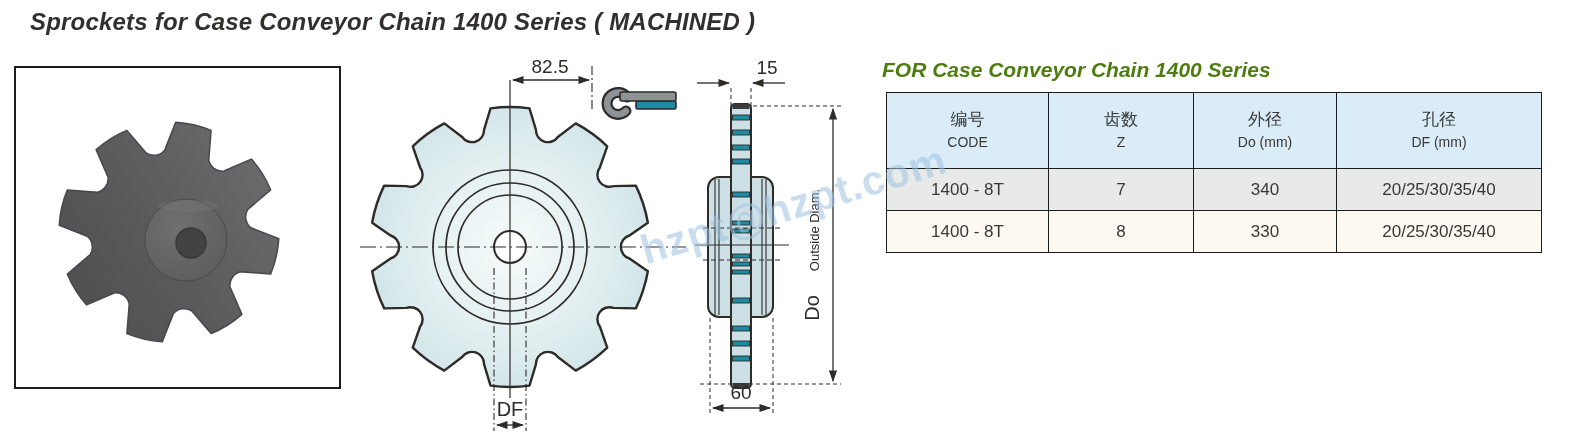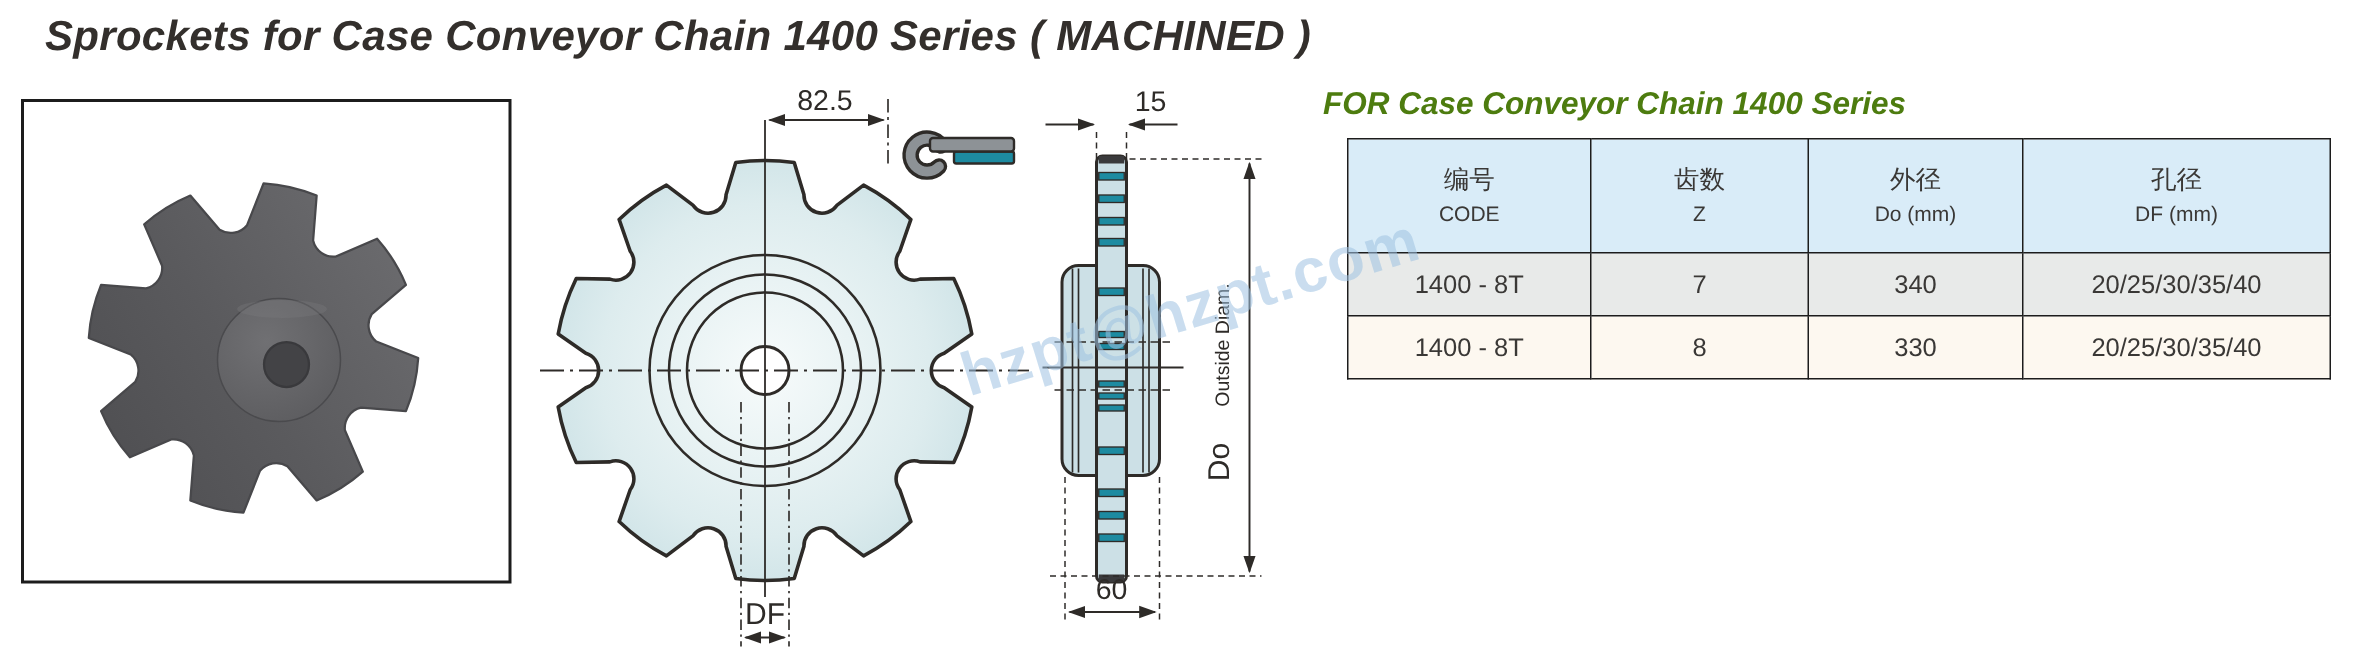--- a/index.html
+++ b/index.html
@@ -4,36 +4,36 @@
 <style>
   html,body{margin:0;padding:0;}
   body{
     width:1572px;height:439px;position:relative;overflow:hidden;
     background:#ffffff;
     font-family:"Liberation Sans","DejaVu Sans",sans-serif;
     color:#383431;
   }
   .page-title{
     position:absolute;left:30px;top:8px;
-    font-size:28px;font-weight:bold;font-style:italic;
+    font-size:24px;font-weight:bold;font-style:italic;
     color:#332f2c;letter-spacing:.2px;white-space:nowrap;
   }
   .photo-box{
     position:absolute;left:14px;top:66px;width:327px;height:323px;
     border:2px solid #1c1c1c;background:#ffffff;box-sizing:border-box;
   }
   .front-svg{position:absolute;left:350px;top:58px;}
   .side-svg{position:absolute;left:685px;top:58px;}
   .right-col{position:absolute;left:882px;top:58px;width:662px;}
   .table-title{
     font-size:21px;font-weight:bold;font-style:italic;
     color:#4d7c0f;margin:0 0 10px 0;white-space:nowrap;
   }
   table.spec{
-    border-collapse:collapse;table-layout:fixed;width:655px;margin-left:16px;
+    border-collapse:collapse;table-layout:fixed;width:655px;margin-left:4px;
   }
   table.spec th,table.spec td{
     border:1.6px solid #1c1c1c;text-align:center;vertical-align:middle;
     font-size:17px;color:#3a3836;padding:0;
   }
   table.spec th{background:var(--header-bg);height:75px;font-weight:normal;}
   table.spec td{height:41px;}
   tr.cream td{background:var(--row-cream);}
   tr.gray td{background:var(--row-gray);}
   th .zh{display:block;font-size:17px;line-height:22px;}

